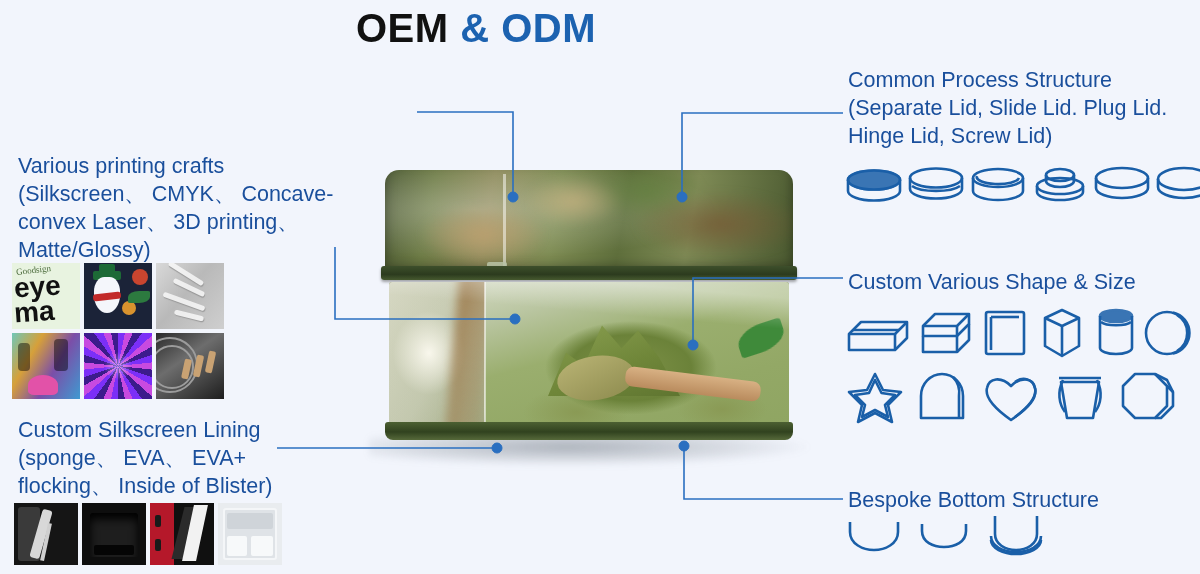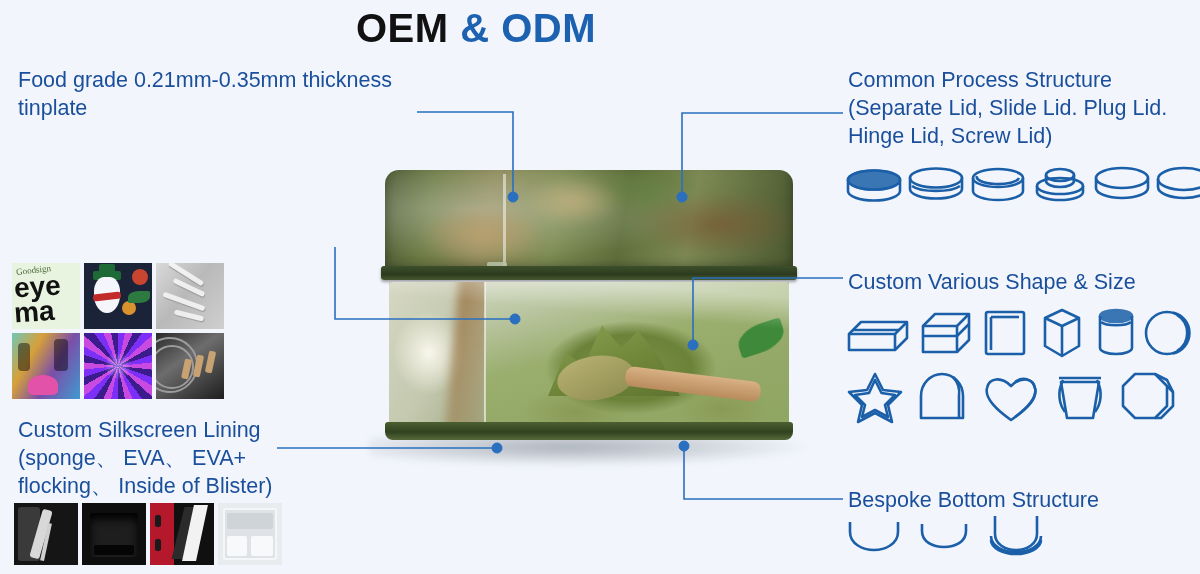--- a/index.html
+++ b/index.html
@@ -213,22 +213,24 @@
 </style>
 </head>
 <body>
 
 <div id="stage">
 
   <div class="title">
     <span class="dark">OEM </span><span class="accent">&amp; ODM</span>
   </div>
 
-  <div class="txt" id="t-food">Food grade 0.21mm-0.35mm thickness
-tinplate</div>
+  <div class="txt" id="t-print">Various printing crafts
+(Silkscreen、 CMYK、 Concave-
+convex  Laser、  3D printing、
+Matte/Glossy)</div>
   <div class="txt" id="t-lining">Custom Silkscreen Lining
 (sponge、 EVA、 EVA+
 flocking、 Inside of Blister)</div>
 
   <div class="txt" id="t-process">Common Process Structure
 (Separate Lid, Slide Lid. Plug Lid.
 Hinge Lid, Screw Lid)</div>
   <div class="txt" id="t-shape">Custom Various Shape &amp; Size</div>
   <div class="txt" id="t-bottom">Bespoke Bottom Structure</div>
 

